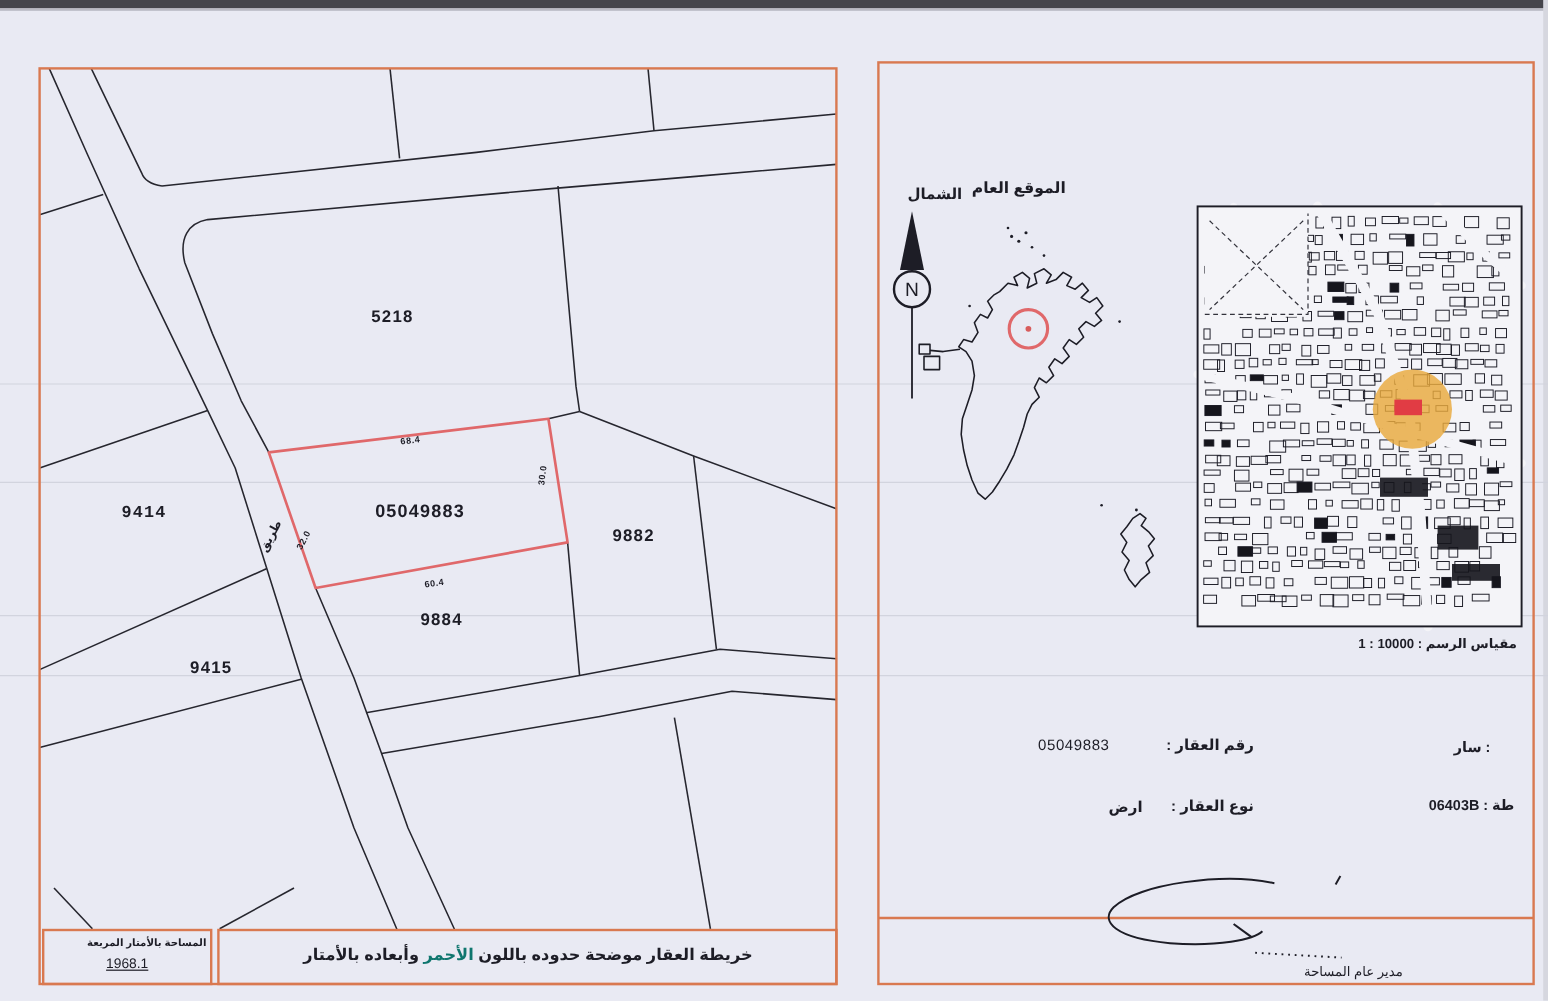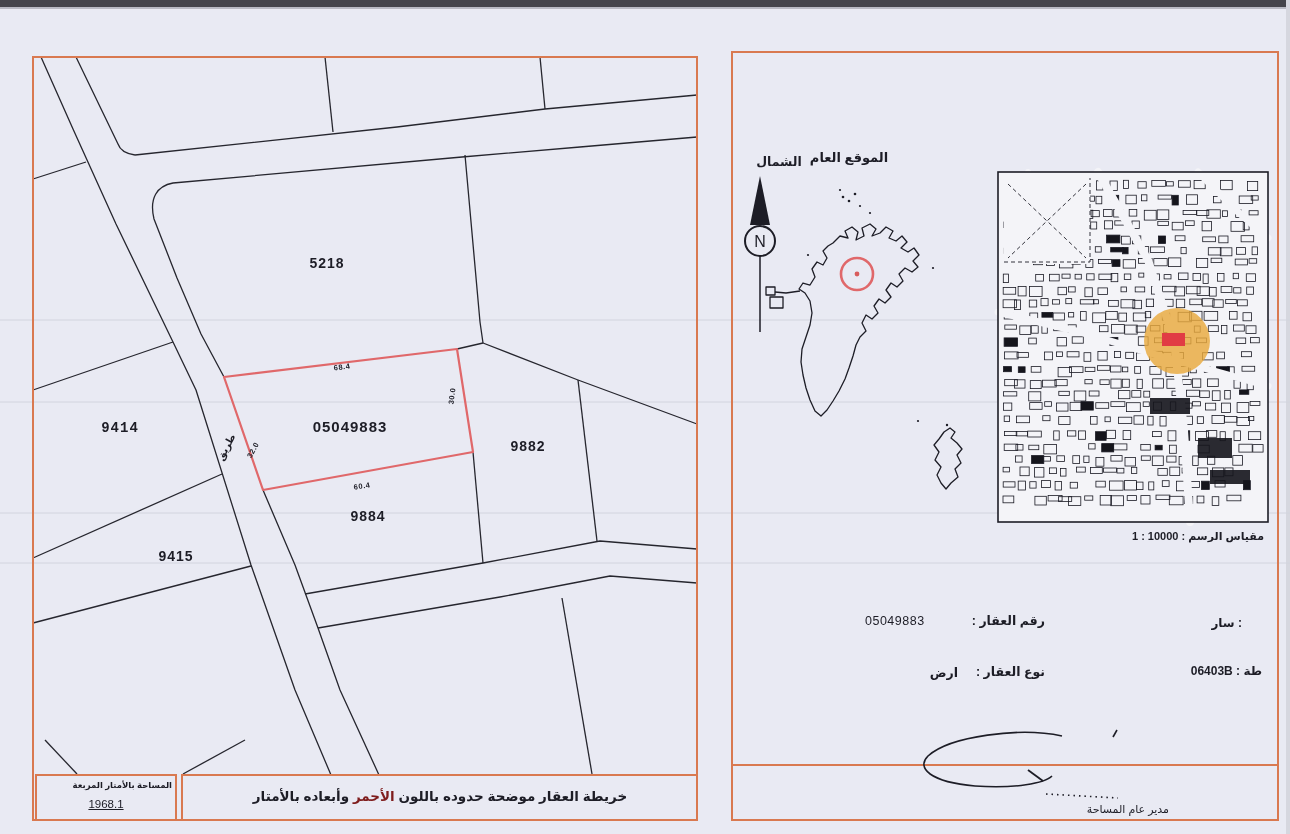--- a/index.html
+++ b/index.html
@@ -8,21 +8,21 @@
   #scan-top{position:absolute;left:0;top:0;width:1290px;height:7px;background:#45454c;}
   #scan-top-soft{position:absolute;left:0;top:7px;width:1290px;height:2px;background:#b9bac4;}
   #scan-right{position:absolute;right:0;top:0;width:4px;height:834px;background:#d6d7df;}
   svg.layer{position:absolute;left:0;top:0;}
   .lbl{position:absolute;color:#1d1d26;white-space:nowrap;
        font-family:"Liberation Sans","DejaVu Sans",sans-serif;}
   .ctr{transform:translate(-50%,-50%);}
   .plotnum{font-weight:bold;letter-spacing:1px;}
   .dim{font-size:7.5px;font-weight:bold;letter-spacing:.5px;}
   .rtl{direction:rtl;unicode-bidi:isolate;}
-  .red{color:#7f1d1d;}
+  .red{color:#0f766e;}
 </style>
 </head>
 <body>
 
 <div id="scan-top"></div>
 <div id="scan-top-soft"></div>
 <div id="scan-right"></div>
 
 <svg class="layer" width="1290" height="834" viewBox="0 0 1290 834">
 
@@ -587,16 +587,16 @@
 <div class="lbl ctr rtl" style="left:763px;top:161px;font-size:12.5px;font-weight:bold;margin-left:16px;">الشمال</div>
 <div class="lbl ctr rtl" style="left:849px;top:157px;font-size:13px;font-weight:bold;">الموقع العام</div>
 
 <div class="lbl rtl" style="left:1104px;top:530px;width:160px;font-size:11px;font-weight:bold;">مقياس الرسم : 10000 : 1</div>
 
 <div class="lbl rtl" style="left:963px;top:613px;width:82px;font-size:12.5px;font-weight:bold;">رقم العقار :</div>
 <div class="lbl" style="left:865px;top:614px;width:88px;font-size:12.5px;letter-spacing:.5px;">05049883</div>
 <div class="lbl rtl" style="left:1198px;top:616px;width:44px;font-size:12px;font-weight:bold;">: سار</div>
 
 <div class="lbl rtl" style="left:963px;top:664px;width:82px;font-size:12.5px;font-weight:bold;">نوع العقار :</div>
-<div class="lbl rtl" style="left:918px;top:665px;width:40px;font-size:12.5px;font-weight:bold;">ارض</div>
+<div class="lbl rtl" style="left:918px;top:665px;width:40px;text-align:center;font-size:12.5px;font-weight:bold;">ارض</div>
 <div class="lbl rtl" style="left:1176px;top:664px;width:86px;font-size:12px;font-weight:bold;">طة : 06403B</div>
 
 <div class="lbl rtl" style="left:1069px;top:803px;width:100px;text-align:right;font-size:11px;font-weight:normal;">مدير عام المساحة</div>
 
 </body></html>

